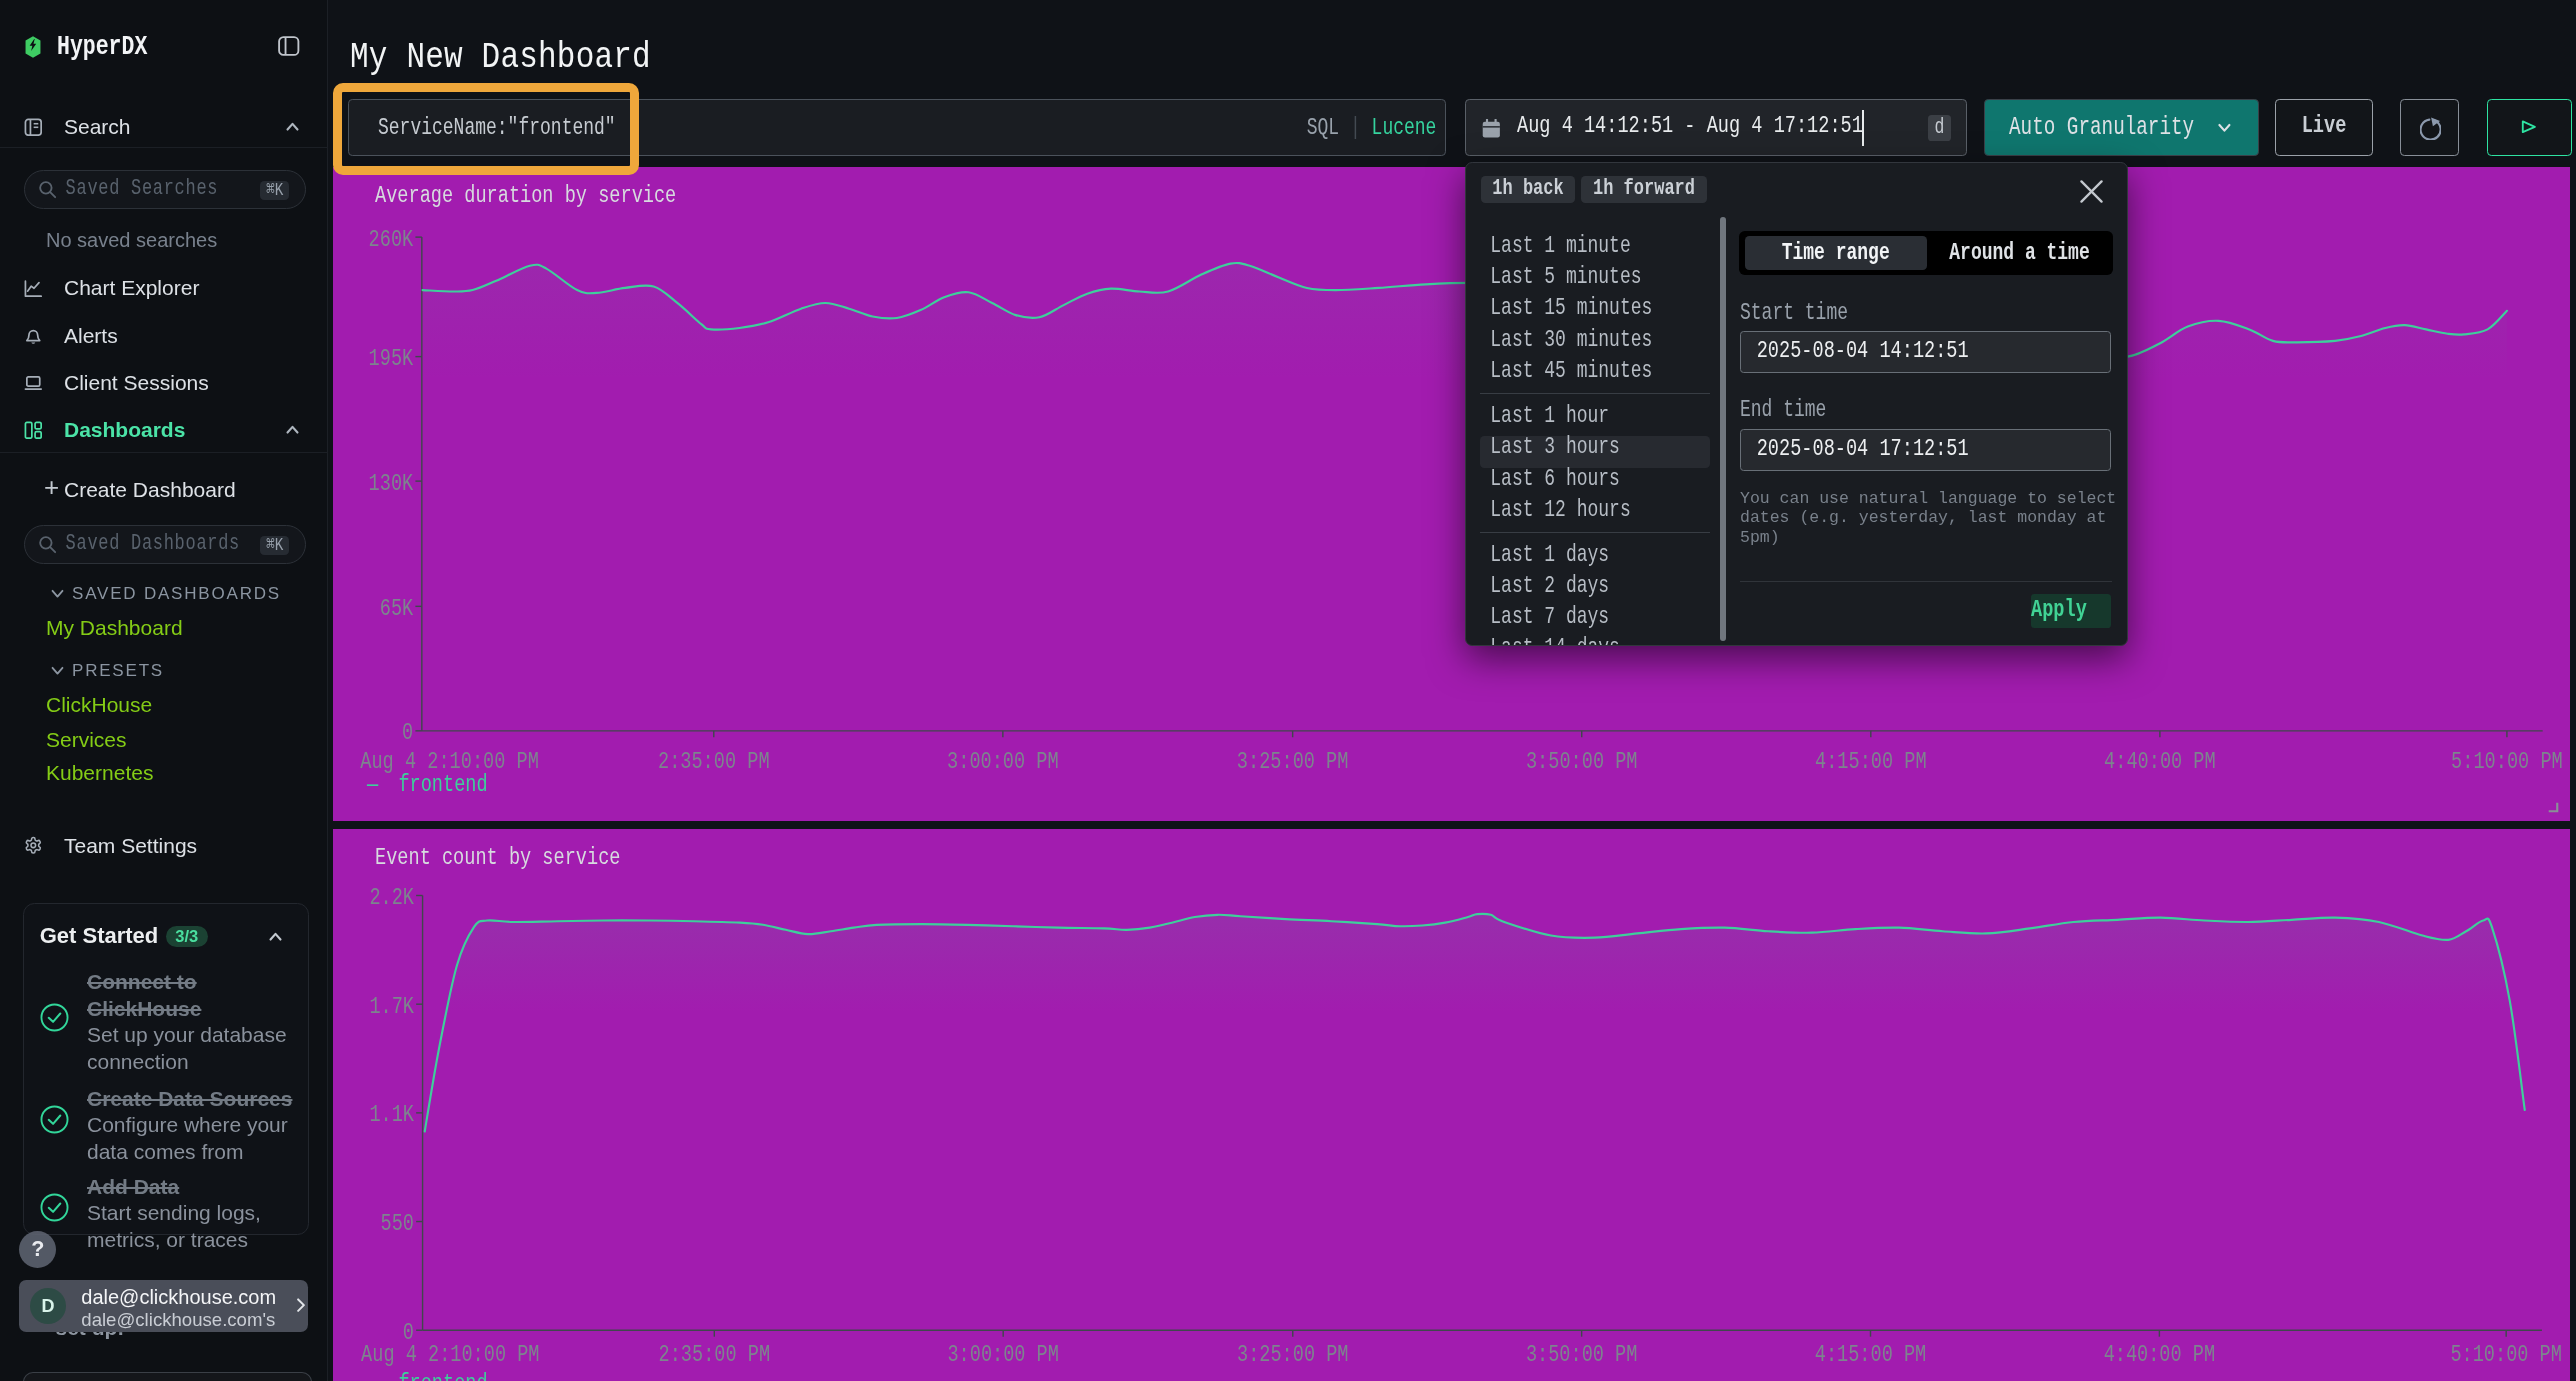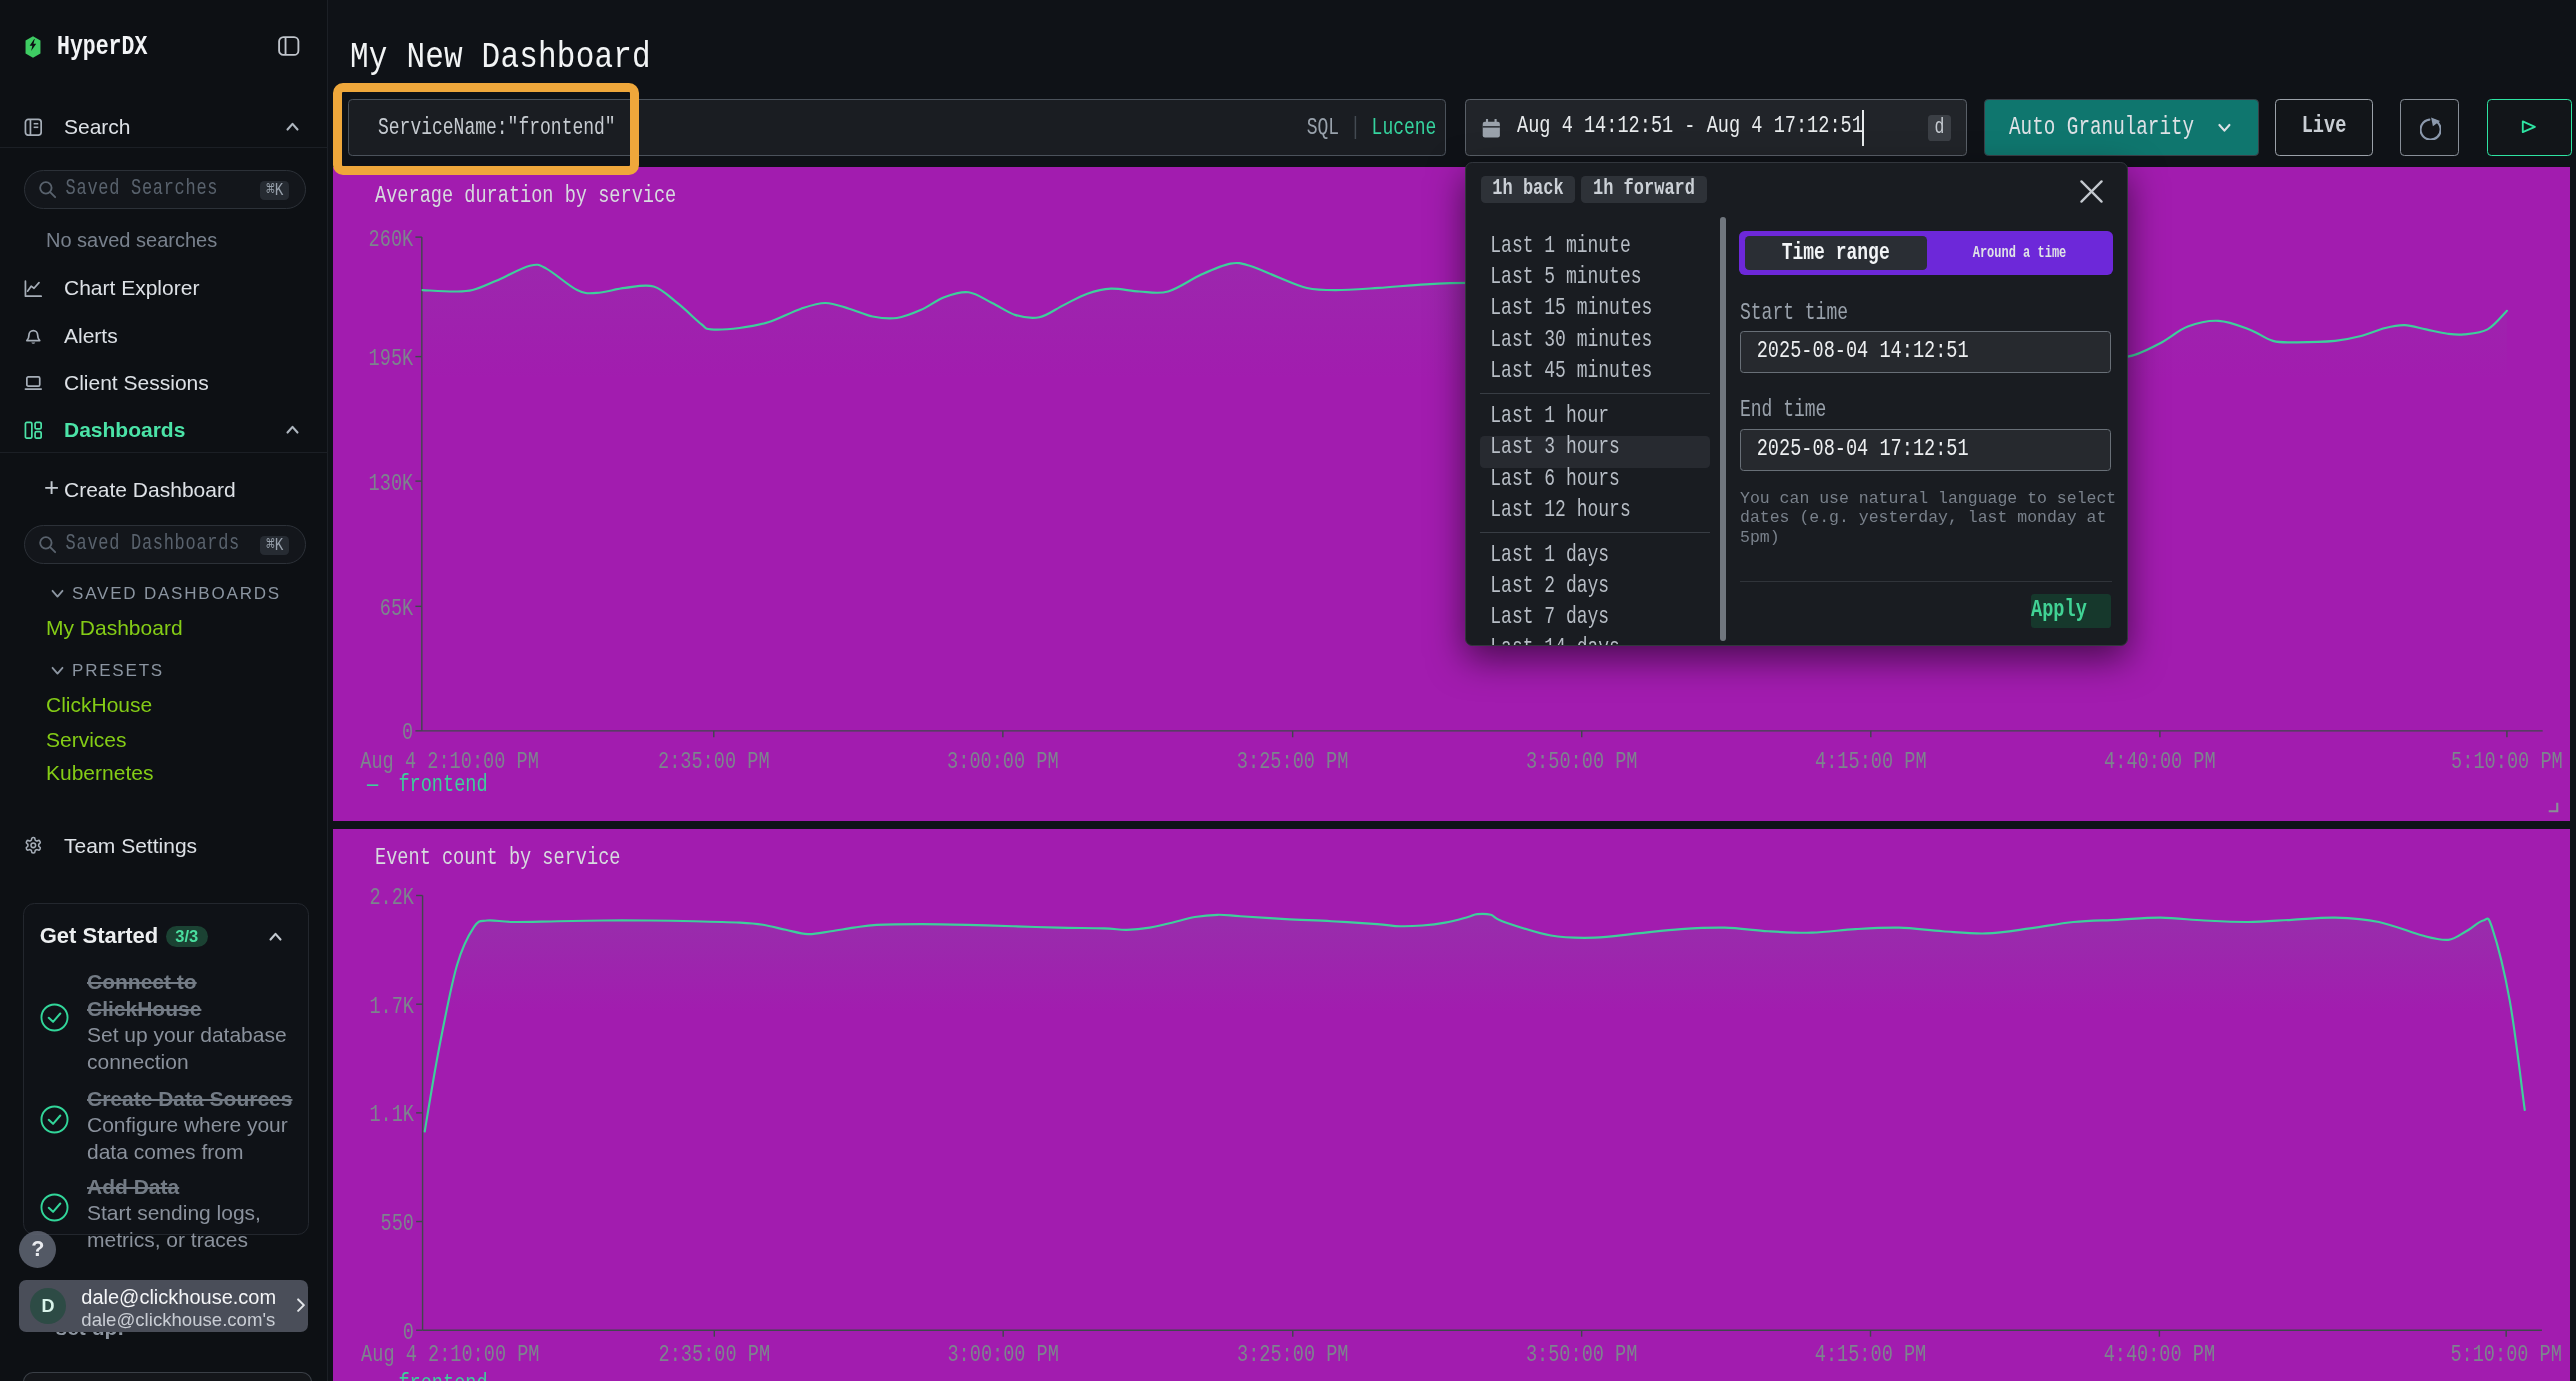--- a/index.html
+++ b/index.html
@@ -37,21 +37,21 @@
 #refbtn{left:2400px;width:59px;border:1.4px solid #888f98;background:#121519}
 #playbtn{left:2487px;width:85px;border:1.4px solid #2ee3a2;background:#121519}
 
 .card{position:absolute;left:333px;width:2237px;background:#a21caf}
 .cardtitle{position:absolute;left:42px;top:18.6px;font-size:18.6px;color:#d7dbdf}
 
 #tpanel{position:absolute;left:1465px;top:162px;width:663px;height:484px;background:#191c21;border:1.4px solid #32363d;border-radius:7.2px;box-shadow:0 13px 36px rgba(0,0,0,.55);z-index:20;overflow:hidden}
 .chip{position:absolute;top:13px;height:27px;background:#2e3238;border-radius:4.3px;font-size:17px;font-weight:bold;color:#cbd0d6;text-align:center;line-height:26.5px}
 .litem{position:absolute;left:14.3px;width:230px;height:31.5px;line-height:31.5px;font-size:18px;color:#b7bdc5;padding-left:10px}
 .tdiv{position:absolute;left:14.3px;width:230px;border-top:1.4px solid #383d44}
-#tabsbox{position:absolute;left:273px;top:68px;width:374px;height:44px;background:#6d28d9;border-radius:5.7px}
+#tabsbox{position:absolute;left:273px;top:68px;width:374px;height:44px;background:#000000;border-radius:5.7px}
 #tababout{position:absolute;left:5.7px;top:5px;width:182px;height:34px;background:#2a2e34;border-radius:4.3px;font-size:18px;font-weight:bold;color:#f2f4f6;text-align:center;line-height:34px}
 .tlabel{position:absolute;left:274px;font-size:18px;color:#99a1ab}
 .tinput{position:absolute;left:274px;width:371px;height:42px;background:#26292e;border:1.4px solid #686f77;border-radius:3.6px;font-size:18.6px;color:#edeff1;line-height:39px;padding-left:15.7px}
 #applybtn{position:absolute;left:565px;top:431px;width:80px;height:34px;background:#16382c;border-radius:3.6px;font-size:18.6px;font-weight:bold;color:#41d395;line-height:34px}
 </style></head>
 <body>
 <div id="root">
 <div class="card" style="top:167px;height:654px">
       <div class="cardtitle"><span class="st">Average duration by service</span></div>
       <svg class="abs" style="left:0;top:0" width="2237" height="654" viewBox="0 0 3126 914">
@@ -191,21 +191,21 @@
       <div class="litem" style="top:332px"><span class="st">Last 12 hours</span></div>
       <div class="litem" style="top:377px"><span class="st">Last 1 days</span></div>
       <div class="litem" style="top:408px"><span class="st">Last 2 days</span></div>
       <div class="litem" style="top:439px"><span class="st">Last 7 days</span></div>
       <div class="litem" style="top:470px"><span class="st">Last 14 days</span></div>
       <div class="tdiv" style="top:230px"></div>
       <div class="tdiv" style="top:369px"></div>
       <div class="abs" style="left:254px;top:54px;width:5.7px;height:424px;background:#70767e;border-radius:2.9px"></div>
       <div id="tabsbox">
         <div id="tababout"><span class="st">Time range</span></div>
-        <div class="abs" style="left:193px;top:5px;width:175px;height:34px;font-size:12px;font-weight:bold;color:#dfe2e6;text-align:center;line-height:34px"><span class="st">Around a time</span></div>
+        <div class="abs" style="left:193px;top:5px;width:175px;height:34px;font-size:18px;font-weight:bold;color:#dfe2e6;text-align:center;line-height:34px"><span class="st">Around a time</span></div>
       </div>
       <div class="tlabel" style="top:139px"><span class="st">Start time</span></div>
       <div class="tinput" style="top:168px"><span class="st">2025-08-04 14:12:51</span></div>
       <div class="tlabel" style="top:236px"><span class="st">End time</span></div>
       <div class="tinput" style="top:266px"><span class="st">2025-08-04 17:12:51</span></div>
       <div class="abs" style="left:274px;top:326px;width:395px;font-size:16.5px;color:#79818b;line-height:19.3px">You can use natural language to select dates (e.g. yesterday, last monday at 5pm)</div>
       <div class="abs" style="left:274px;top:418px;width:372px;border-top:1.4px solid #30343a"></div>
       <div id="applybtn"><span class="st">Apply</span></div>
     </div>
 <div id="side">

